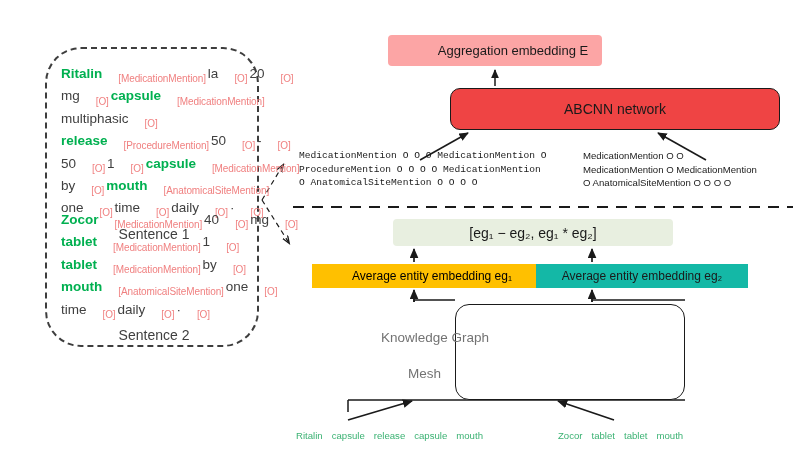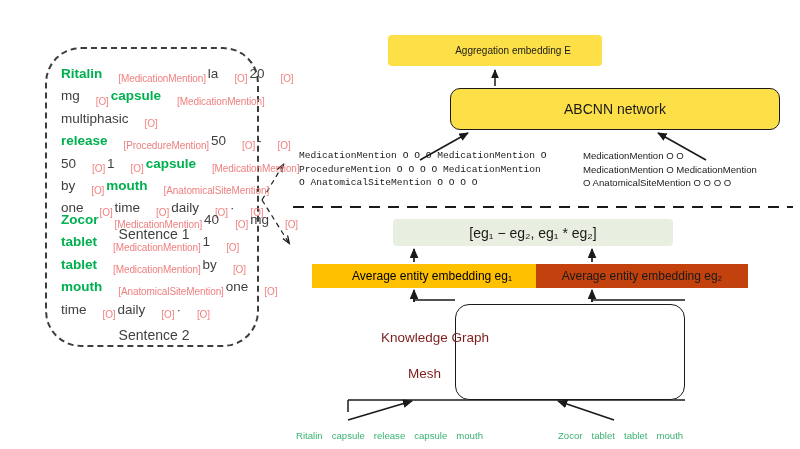--- a/index.html
+++ b/index.html
@@ -72,30 +72,30 @@
     position: absolute;
     box-sizing: border-box;
     display: flex;
     align-items: center;
     justify-content: center;
     text-align: center;
   }
   .agg-box {
     left: 388px; top: 35px;
     width: 214px; height: 31px;
-    background: #fde047;
+    background: #fca5a5;
     border-radius: 4px;
-    font-size: 10px;
+    font-size: 13px;
     color: #1a1a1a;
     padding-left: 36px;
   }
   .abcnn-box {
     left: 450px; top: 88px;
     width: 330px; height: 42px;
-    background: #fde047;
+    background: #ef4444;
     border: 1.6px solid #1a1a1a;
     border-radius: 10px;
     font-size: 14px;
     color: #1a1a1a;
   }
   .formula-box {
     left: 393px; top: 219px;
     width: 280px; height: 27px;
     background: #e8efe0;
     border-radius: 4px;
@@ -105,37 +105,37 @@
   .eg1-box {
     left: 312px; top: 264px;
     width: 240px; height: 24px;
     background: #ffc000;
     font-size: 12px;
     color: #000000;
   }
   .eg2-box {
     left: 536px; top: 264px;
     width: 212px; height: 24px;
-    background: #c2410c;
+    background: #14b8a6;
     font-size: 12px;
     color: #1a1a1a;
   }
   .kg-box {
     position: absolute;
     left: 455px; top: 304px;
     width: 230px; height: 96px;
     background: #ffffff;
     border: 1.8px solid #1a1a1a;
     border-radius: 14px;
     box-sizing: border-box;
   }
   .kg-label {
     position: absolute;
     font-size: 13.5px;
-    color: #7f1d1d;
+    color: #737373;
     white-space: nowrap;
   }
   .kg-label-1 { left: 381px; top: 330px; }
   .kg-label-2 { left: 408px; top: 366px; }
 
   
   .mentions {
     position: absolute;
     font-size: 9.6px;
     color: #1a1a1a;

